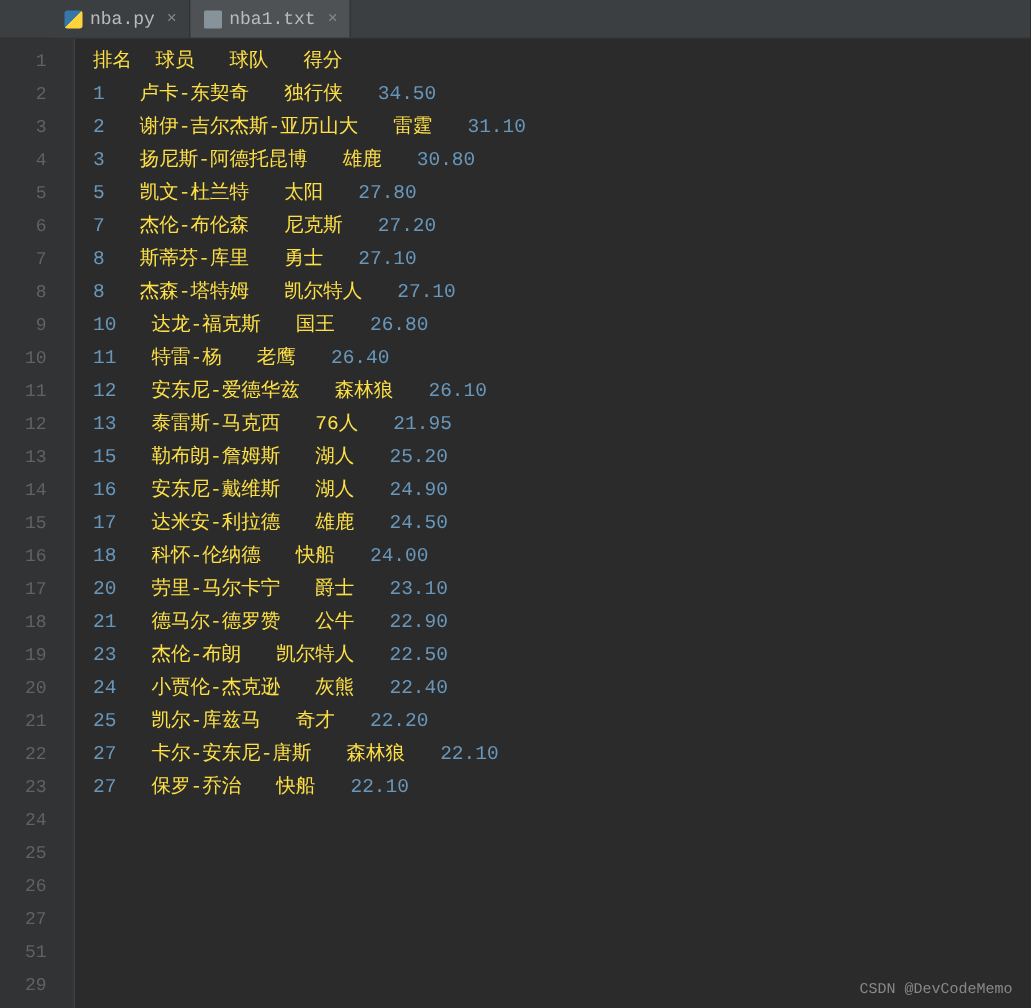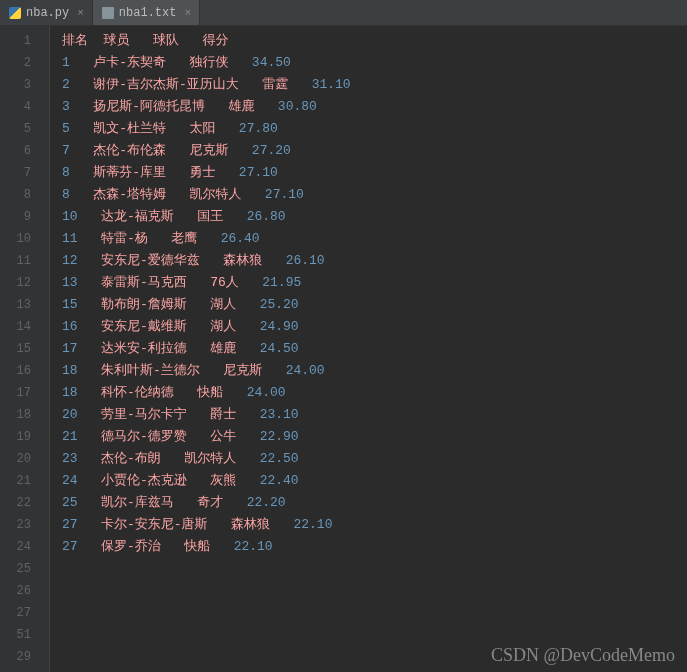--- a/index.html
+++ b/index.html
@@ -11,20 +11,21 @@
       width: 687px;
       height: 672px;
       overflow: hidden;
       position: relative;
     }
     .tabs {
       display: flex;
       background: #3c3f41;
       border-bottom: 1px solid #323232;
       height: 26px;
+      padding-left: 34px;
     }
     .tab {
       display: flex;
       align-items: center;
       padding: 0 8px;
       height: 100%;
       border-right: 1px solid #323232;
       background: #3c3f41;
       cursor: pointer;
       gap: 4px;
@@ -75,36 +76,36 @@
     }
     .line {
       height: 22px;
       line-height: 22px;
       white-space: pre;
     }
     .line.current {
       background: #323232;
     }
     .num { color: #6897bb; }
-    .txt { color: #fca5a5; }
+    .txt { color: #fde047; }
     .caret {
       display: inline-block;
       width: 1px;
       height: 16px;
       background: #bbbbbb;
       vertical-align: middle;
       margin-left: -1px;
     }
     .watermark {
       position: absolute;
       bottom: 6px;
       right: 12px;
       color: #888;
-      font-size: 18px;
-      font-family: Liberation Serif, serif;
+      font-size: 10px;
+      font-family: Liberation Mono, monospace;
     }
     .py-icon {
       background: linear-gradient(135deg, #3776ab 50%, #ffd43b 50%);
       border-radius: 2px;
       width: 12px;
       height: 12px;
     }
     .txt-icon {
       width: 12px;
       height: 12px;
@@ -174,21 +175,20 @@
       <div class="line"><span class="num">7</span><span class="txt">   杰伦-布伦森   尼克斯   </span><span class="num">27.20</span></div>
       <div class="line"><span class="num">8</span><span class="txt">   斯蒂芬-库里   勇士   </span><span class="num">27.10</span></div>
       <div class="line"><span class="num">8</span><span class="txt">   杰森-塔特姆   凯尔特人   </span><span class="num">27.10</span></div>
       <div class="line"><span class="num">10</span><span class="txt">   达龙-福克斯   国王   </span><span class="num">26.80</span></div>
       <div class="line"><span class="num">11</span><span class="txt">   特雷-杨   老鹰   </span><span class="num">26.40</span></div>
       <div class="line"><span class="num">12</span><span class="txt">   安东尼-爱德华兹   森林狼   </span><span class="num">26.10</span></div>
       <div class="line"><span class="num">13</span><span class="txt">   泰雷斯-马克西   76人   </span><span class="num">21.95</span></div>
       <div class="line"><span class="num">15</span><span class="txt">   勒布朗-詹姆斯   湖人   </span><span class="num">25.20</span></div>
       <div class="line"><span class="num">16</span><span class="txt">   安东尼-戴维斯   湖人   </span><span class="num">24.90</span></div>
       <div class="line"><span class="num">17</span><span class="txt">   达米安-利拉德   雄鹿   </span><span class="num">24.50</span></div>
-      <div class="line"><span class="num">18</span><span class="txt">   朱利叶斯-兰德尔   尼克斯   </span><span class="num">24.00</span></div>
       <div class="line"><span class="num">18</span><span class="txt">   科怀-伦纳德   快船   </span><span class="num">24.00</span></div>
       <div class="line"><span class="num">20</span><span class="txt">   劳里-马尔卡宁   爵士   </span><span class="num">23.10</span></div>
       <div class="line"><span class="num">21</span><span class="txt">   德马尔-德罗赞   公牛   </span><span class="num">22.90</span></div>
       <div class="line"><span class="num">23</span><span class="txt">   杰伦-布朗   凯尔特人   </span><span class="num">22.50</span></div>
       <div class="line"><span class="num">24</span><span class="txt">   小贾伦-杰克逊   灰熊   </span><span class="num">22.40</span></div>
       <div class="line"><span class="num">25</span><span class="txt">   凯尔-库兹马   奇才   </span><span class="num">22.20</span></div>
       <div class="line"><span class="num">27</span><span class="txt">   卡尔-安东尼-唐斯   森林狼   </span><span class="num">22.10</span></div>
       <div class="line"><span class="num">27</span><span class="txt">   保罗-乔治   快船   </span><span class="num">22.10</span></div>
     </div>
 </div>

